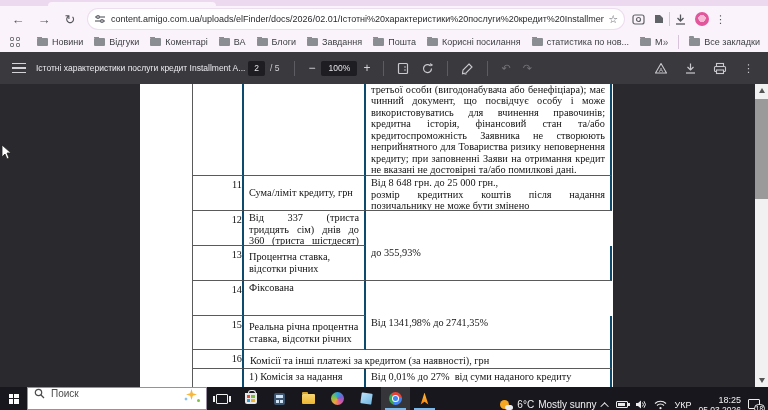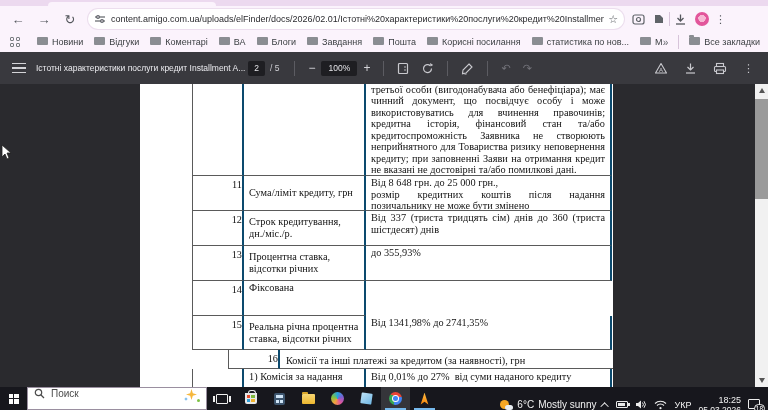--- a/index.html
+++ b/index.html
@@ -21,21 +21,21 @@
   .ext-icons { display:flex; align-items:center; margin-left:8px; gap:8px; }
   .tbdivider { width:1px; height:14px; background:#d7c4da; margin:0 4px; }
   .avatar { width:14px; height:14px; border-radius:50%; background:radial-gradient(circle at 50% 45%, #f6b8d4 0 35%, #e2569b 36% 100%); }
   .kebab { color:#54575c; font-size:11px; letter-spacing:0; padding:0 6px; }
 
   svg.ic { display:block; }
 
   
   .bookmarks { position:absolute; left:0; top:32px; width:768px; height:20px; background:#fbf3fc; display:flex; align-items:center; }
   .bm-left { display:flex; align-items:center; gap:11px; overflow:hidden; flex:1; padding-left:8px; }
-  .bm-item { display:flex; align-items:flex-start; gap:4px; flex:0 0 auto; }
+  .bm-item { display:flex; align-items:center; gap:4px; flex:0 0 auto; }
   .bm-label { font-size:9px; color:#3c4043; white-space:nowrap; }
   .folder { width:11px; height:8px; background:#8a8d92; border-radius:1px; position:relative; flex:0 0 auto; }
   .folder:before { content:""; position:absolute; top:-2px; left:0; width:5px; height:2px; background:#8a8d92; border-radius:1px 1px 0 0; }
   .bm-right { display:flex; align-items:center; gap:6px; padding-right:8px; }
   .bm-chev { font-size:10px; color:#5f6368; }
   .appsgrid { width:10px; height:10px; display:grid; grid-template-columns:4px 4px; grid-template-rows:4px 4px; gap:2px; margin:0 6px 0 2px; }
   .appsgrid span { border:1px solid #7a7d82; border-radius:1px; }
 
   
   .pdf-toolbar { position:absolute; left:0; top:52px; width:768px; height:32px; background:#39393e; display:flex; align-items:center; color:#e4e4e8; }
@@ -50,21 +50,21 @@
   .pt-iconbtn { padding:0 6px; display:flex; align-items:center; color:#c9c9ce; }
   .pt-dim { color:#73737a; font-size:11px; padding:0 6px; }
   .pt-right { position:absolute; right:8px; top:0; height:32px; display:flex; align-items:center; gap:4px; }
 
   
   .viewer { position:absolute; left:0; top:84px; width:768px; height:303px; background:#2a2a2e; overflow:hidden; }
   .pdf-page { position:absolute; left:140px; top:0; width:473px; height:303px; background:#ffffff; overflow:hidden; }
   .doc { position:absolute; left:52px; top:0; width:420px; font-family:"Liberation Serif", serif; color:#141414; }
   .trow { display:grid; grid-template-columns:51px 122px 246px; border-left:1px solid #5a5a5a; }
   .trow > div { border-right:2px solid #0c4a6e; border-bottom:1px solid #5a5a5a; overflow:hidden; }
-  .trow.merged { grid-template-columns:51px 368px;margin-left:36px; }
+  .trow.merged { grid-template-columns:51px 368px; }
   .cell-num { text-align:right; font-size:10.3px; padding-top:3px; }
   .cell-label { display:flex; align-items:center; font-size:10.3px; padding-left:5px; line-height:12px; white-space:pre-line; }
   .cell-value { font-size:10.3px; padding:1px 5px 0 5px; line-height:11.6px; text-align:justify; white-space:pre-line; }
   .cell-para { font-size:10.3px; padding:0 5px; line-height:11.45px; text-align:justify; }
   .h92{height:92px}.h35{height:35px}.h34{height:34px}.h19{height:19px}.h30{height:30px}
   .cell-span-bottom { display:flex; align-items:flex-end; font-size:10.3px; padding:0 0 2px 6px; }
   .sub-label { font-size:10.3px; padding:2px 4px 0 5px; line-height:11.6px; white-space:pre-line; }
   .sub-value { font-size:10.3px; padding:2px 5px 0 5px; white-space:pre-wrap; }
 
   
@@ -311,22 +311,20 @@
 
         <div class="trow h35">
           <div class="cell-num">11</div>
           <div class="cell-label">Сума/ліміт кредиту, грн</div>
           <div class="cell-value">Від 8 648 грн. до 25 000 грн.,
 розмір кредитних коштів після надання позичальнику не може бути змінено</div>
         </div>
 
         <div class="trow h35">
           <div class="cell-num">12</div>
-          <div class="cell-label">Строк кредитування,
-дн./міс./р.</div>
           <div class="cell-value">Від 337 (триста тридцять сім) днів до 360 (триста шістдесят) днів</div>
         </div>
 
         <div class="trow h35">
           <div class="cell-num">13</div>
           <div class="cell-label">Процентна ставка,
 відсотки річних</div>
           <div class="cell-value">до 355,93%</div>
         </div>
 

